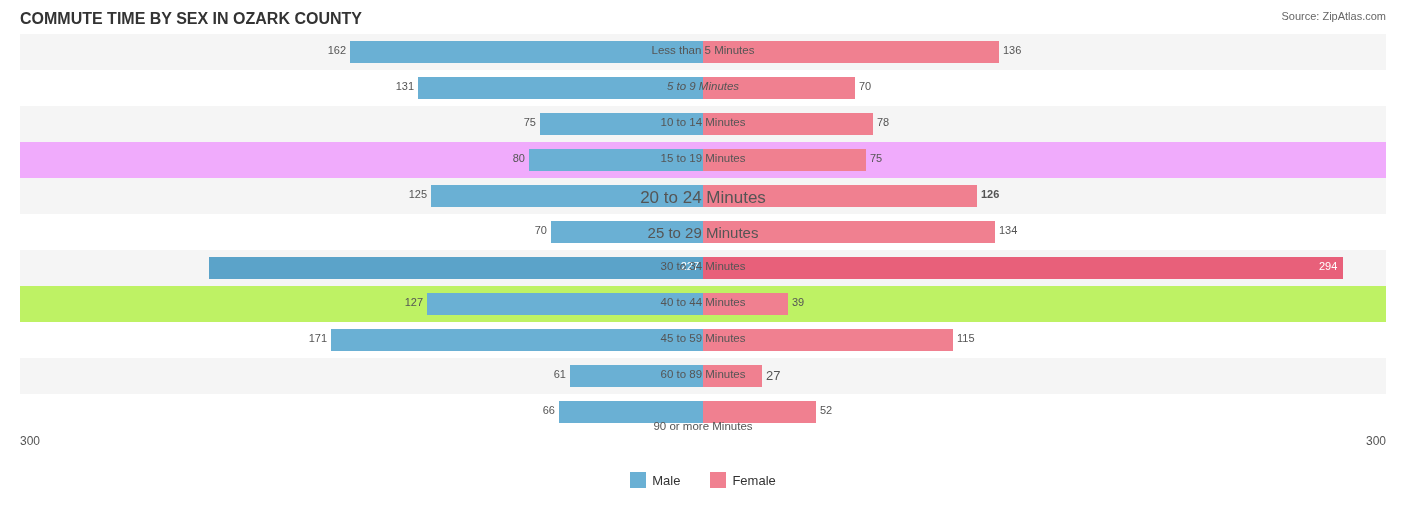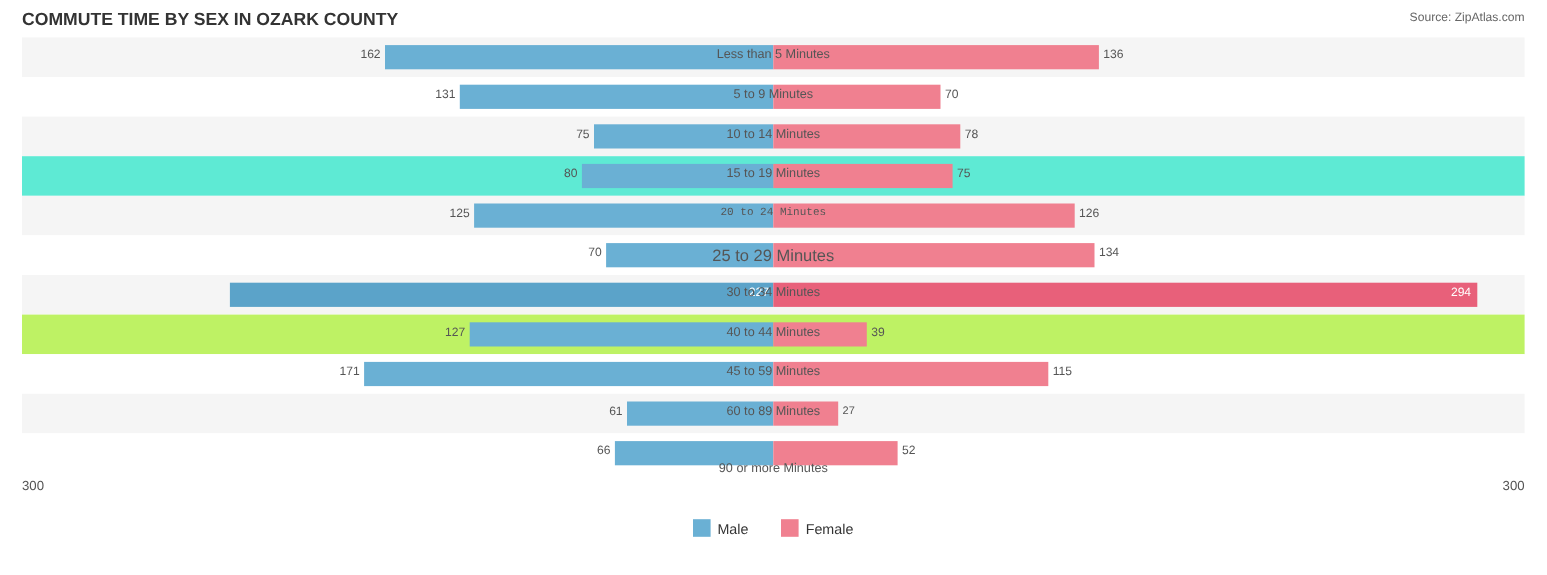--- a/index.html
+++ b/index.html
@@ -114,42 +114,42 @@
         <div class="bar-right" style="background: rgb(240, 128, 144); width: 296px; position: absolute; left: 50%; height: 22px; top: 7px;"></div>
         <span style="position: absolute; right: calc(50% + 357px); top: 10px; font-size: 11px; color: rgb(85, 85, 85); white-space: nowrap;">162</span>
         <span style="position: absolute; left: calc(50% + 300px); top: 10px; font-size: 11px; color: rgb(85, 85, 85); white-space: nowrap;">136</span>
         <span class="center-label" style="position: absolute; left: 50%; transform: translateX(-50%); font-size: 11.5px; color: rgb(85, 85, 85); white-space: nowrap; z-index: 2; top: 10px;">Less than 5 Minutes</span>
       </div>
       <div class="row" style="background: rgb(255, 255, 255);">
         <div class="bar-left" style="background: rgb(106, 176, 212); width: 285px; position: absolute; right: 50%; height: 22px; top: 7px;"></div>
         <div class="bar-right" style="background: rgb(240, 128, 144); width: 152px; position: absolute; left: 50%; height: 22px; top: 7px;"></div>
         <span style="position: absolute; right: calc(50% + 289px); top: 10px; font-size: 11px; color: rgb(85, 85, 85); white-space: nowrap;">131</span>
         <span style="position: absolute; left: calc(50% + 156px); top: 10px; font-size: 11px; color: rgb(85, 85, 85); white-space: nowrap;">70</span>
-        <span class="center-label" style="position: absolute; left: 50%; transform: translateX(-50%); font-size: 11.5px; color: rgb(85, 85, 85); white-space: nowrap; z-index: 2; top: 10px;">5 to 9 Minutes</span>
+        <span class="center-label" style="position: absolute; left: 50%; transform: translateX(-50%); font-size: 11.5px; color: rgb(85, 85, 85); white-space: nowrap; z-index: 2; top: 10px; font-style: italic;">5 to 9 Minutes</span>
       </div>
       <div class="row" style="background: rgb(245, 245, 245);">
         <div class="bar-left" style="background: rgb(106, 176, 212); width: 163px; position: absolute; right: 50%; height: 22px; top: 7px;"></div>
         <div class="bar-right" style="background: rgb(240, 128, 144); width: 170px; position: absolute; left: 50%; height: 22px; top: 7px;"></div>
         <span style="position: absolute; right: calc(50% + 167px); top: 10px; font-size: 11px; color: rgb(85, 85, 85); white-space: nowrap;">75</span>
         <span style="position: absolute; left: calc(50% + 174px); top: 10px; font-size: 11px; color: rgb(85, 85, 85); white-space: nowrap;">78</span>
         <span class="center-label" style="position: absolute; left: 50%; transform: translateX(-50%); font-size: 11.5px; color: rgb(85, 85, 85); white-space: nowrap; z-index: 2; top: 10px;">10 to 14 Minutes</span>
       </div>
-      <div class="row" style="background: #5eead4;">
+      <div class="row" style="background: #f0abfc;">
         <div class="bar-left" style="background: rgb(106, 176, 212); width: 174px; position: absolute; right: 50%; height: 22px; top: 7px;"></div>
         <div class="bar-right" style="background: rgb(240, 128, 144); width: 163px; position: absolute; left: 50%; height: 22px; top: 7px;"></div>
         <span style="position: absolute; right: calc(50% + 178px); top: 10px; font-size: 11px; color: rgb(85, 85, 85); white-space: nowrap;">80</span>
         <span style="position: absolute; left: calc(50% + 167px); top: 10px; font-size: 11px; color: rgb(85, 85, 85); white-space: nowrap;">75</span>
         <span class="center-label" style="position: absolute; left: 50%; transform: translateX(-50%); font-size: 11.5px; color: rgb(85, 85, 85); white-space: nowrap; z-index: 2; top: 10px;">15 to 19 Minutes</span>
       </div>
       <div class="row" style="background: rgb(245, 245, 245);">
         <div class="bar-left" style="background: rgb(106, 176, 212); width: 272px; position: absolute; right: 50%; height: 22px; top: 7px;"></div>
         <div class="bar-right" style="background: rgb(240, 128, 144); width: 274px; position: absolute; left: 50%; height: 22px; top: 7px;"></div>
         <span style="position: absolute; right: calc(50% + 276px); top: 10px; font-size: 11px; color: rgb(85, 85, 85); white-space: nowrap;">125</span>
-        <span style="position: absolute; left: calc(50% + 278px); top: 10px; font-size: 11px; color: rgb(85, 85, 85); white-space: nowrap;">126</span>
-        <span class="center-label" style="position: absolute; left: 50%; transform: translateX(-50%); font-size: 10px; color: rgb(85, 85, 85); white-space: nowrap; z-index: 2; top: 10px; font-family: Liberation Mono, monospace;">20 to 24 Minutes</span>
+        <span style="position: absolute; left: calc(50% + 278px); top: 10px; font-size: 11px; color: rgb(85, 85, 85); white-space: nowrap; font-weight: bold;">126</span>
+        <span class="center-label" style="position: absolute; left: 50%; transform: translateX(-50%); font-size: 17px; color: rgb(85, 85, 85); white-space: nowrap; z-index: 2; top: 10px;">20 to 24 Minutes</span>
       </div>
       <div class="row" style="background: rgb(255, 255, 255);">
         <div class="bar-left" style="background: rgb(106, 176, 212); width: 152px; position: absolute; right: 50%; height: 22px; top: 7px;"></div>
         <div class="bar-right" style="background: rgb(240, 128, 144); width: 292px; position: absolute; left: 50%; height: 22px; top: 7px;"></div>
         <span style="position: absolute; right: calc(50% + 156px); top: 10px; font-size: 11px; color: rgb(85, 85, 85); white-space: nowrap;">70</span>
         <span style="position: absolute; left: calc(50% + 296px); top: 10px; font-size: 11px; color: rgb(85, 85, 85); white-space: nowrap;">134</span>
         <span class="center-label" style="position: absolute; left: 50%; transform: translateX(-50%); font-size: 15px; color: rgb(85, 85, 85); white-space: nowrap; z-index: 2; top: 10px;">25 to 29 Minutes</span>
       </div>
       <div class="row" style="background: rgb(245, 245, 245);">
         <div class="bar-left" style="background: rgb(91, 163, 201); width: 494px; position: absolute; right: 50%; height: 22px; top: 7px;"></div>
@@ -169,21 +169,21 @@
         <div class="bar-left" style="background: rgb(106, 176, 212); width: 372px; position: absolute; right: 50%; height: 22px; top: 7px;"></div>
         <div class="bar-right" style="background: rgb(240, 128, 144); width: 250px; position: absolute; left: 50%; height: 22px; top: 7px;"></div>
         <span style="position: absolute; right: calc(50% + 376px); top: 10px; font-size: 11px; color: rgb(85, 85, 85); white-space: nowrap;">171</span>
         <span style="position: absolute; left: calc(50% + 254px); top: 10px; font-size: 11px; color: rgb(85, 85, 85); white-space: nowrap;">115</span>
         <span class="center-label" style="position: absolute; left: 50%; transform: translateX(-50%); font-size: 11.5px; color: rgb(85, 85, 85); white-space: nowrap; z-index: 2; top: 10px;">45 to 59 Minutes</span>
       </div>
       <div class="row" style="background: rgb(245, 245, 245);">
         <div class="bar-left" style="background: rgb(106, 176, 212); width: 133px; position: absolute; right: 50%; height: 22px; top: 7px;"></div>
         <div class="bar-right" style="background: rgb(240, 128, 144); width: 59px; position: absolute; left: 50%; height: 22px; top: 7px;"></div>
         <span style="position: absolute; right: calc(50% + 137px); top: 10px; font-size: 11px; color: rgb(85, 85, 85); white-space: nowrap;">61</span>
-        <span style="position: absolute; left: calc(50% + 63px); top: 10px; font-size: 10px; color: rgb(85, 85, 85); white-space: nowrap;">27</span>
+        <span style="position: absolute; left: calc(50% + 63px); top: 10px; font-size: 13px; color: rgb(85, 85, 85); white-space: nowrap;">27</span>
         <span class="center-label" style="position: absolute; left: 50%; transform: translateX(-50%); font-size: 11.5px; color: rgb(85, 85, 85); white-space: nowrap; z-index: 2; top: 10px;">60 to 89 Minutes</span>
       </div>
       <div class="row" style="background: rgb(255, 255, 255);">
         <div class="bar-left" style="background: rgb(106, 176, 212); width: 144px; position: absolute; right: 50%; height: 22px; top: 7px;"></div>
         <div class="bar-right" style="background: rgb(240, 128, 144); width: 113px; position: absolute; left: 50%; height: 22px; top: 7px;"></div>
         <span style="position: absolute; right: calc(50% + 148px); top: 10px; font-size: 11px; color: rgb(85, 85, 85); white-space: nowrap;">66</span>
         <span style="position: absolute; left: calc(50% + 117px); top: 10px; font-size: 11px; color: rgb(85, 85, 85); white-space: nowrap;">52</span>
         <span class="center-label" style="position: absolute; left: 50%; transform: translateX(-50%); font-size: 11.5px; color: rgb(85, 85, 85); white-space: nowrap; z-index: 2; top: 10px; margin-top: 16px;">90 or more Minutes</span>
       </div>
     </div>

